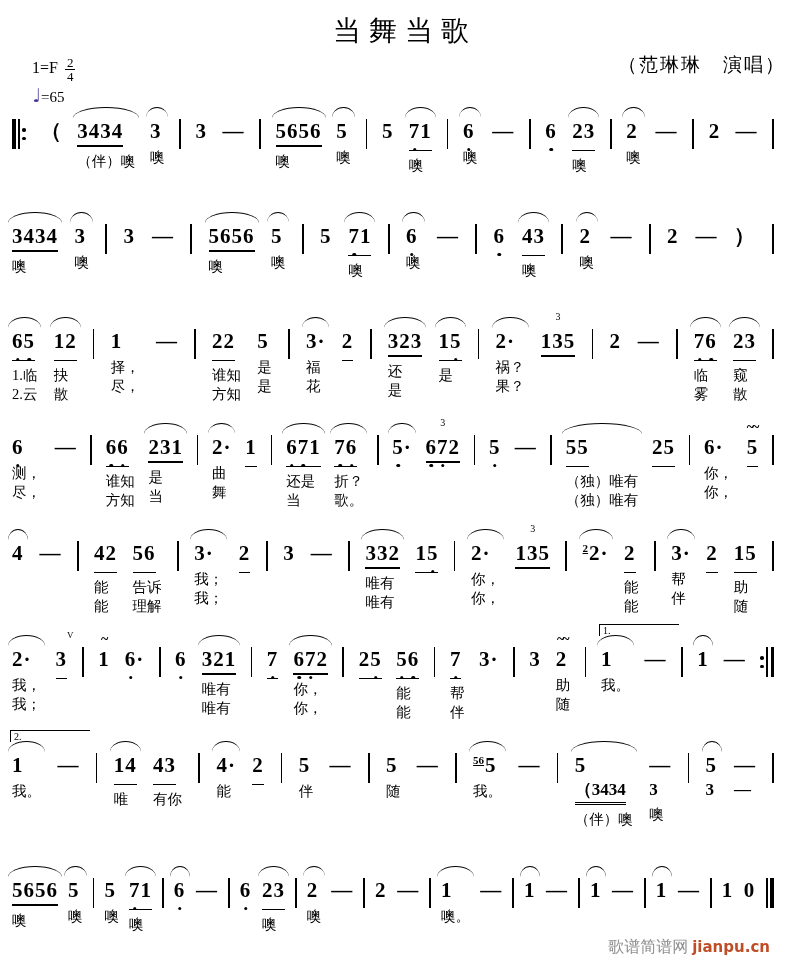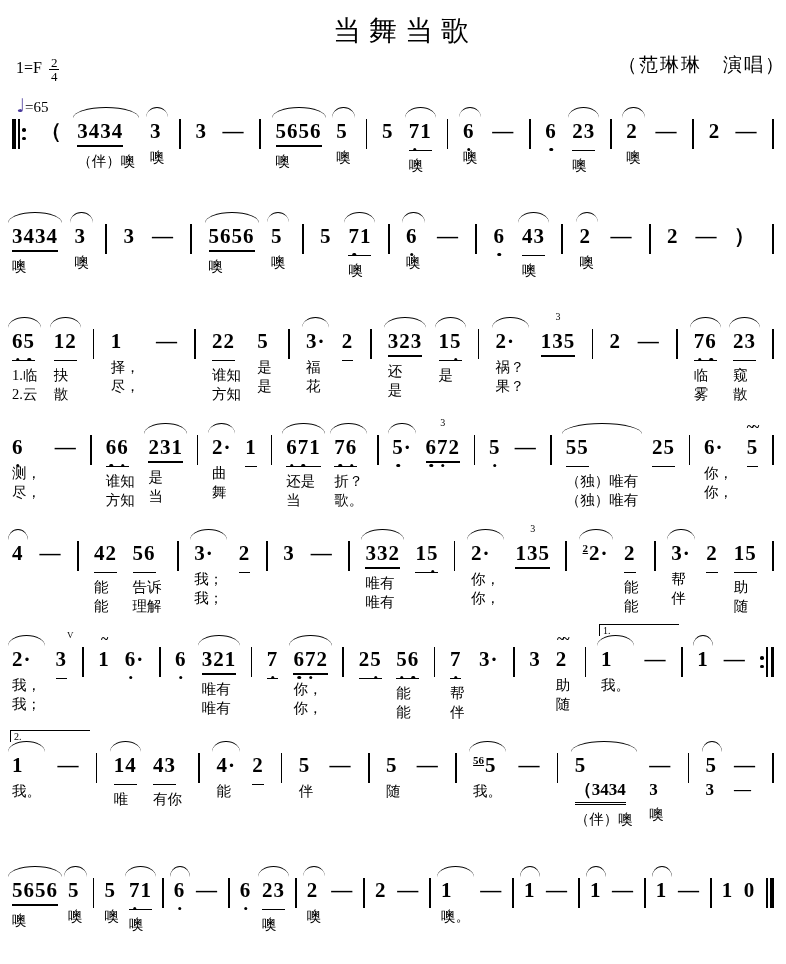--- a/index.html
+++ b/index.html
@@ -2,25 +2,25 @@
 <html style="--notecol: #4a3a9c; --urlcol: #bf4d26;"><head>
 <meta charset="utf-8">
 <style>
   html,body{margin:0;padding:0;background:#fff;}
   .page{width:786px;height:964px;background:#fff;position:relative;overflow:hidden;
         font-family:"Liberation Serif",serif;color:#000;}
   
   h1{margin:12px 12px 0;text-align:center;font-size:28px;font-weight:normal;letter-spacing:8px;padding-left:24px;}
   .sub{text-align:right;font-size:19px;margin-top:2px;letter-spacing:2px;}
   .credits{position:absolute;right:22px;top:58px;font-size:15px;line-height:22px;}
-  .keyblock{position:absolute;left:16px;top:56px;font-size:16px;}
+  .keyblock{position:absolute;left:32px;top:56px;font-size:16px;}
   .frac{display:inline-flex;flex-direction:column;align-items:center;font-size:13px;line-height:13px;margin-left:7px;vertical-align:middle;}
   .frac i{font-style:normal;}
   .frac i:first-child{border-bottom:1px solid #000;padding:0 2px;}
-  .tempo{margin-top:11px;font-size:15px;}
+  .tempo{margin-top:1px;font-size:15px;}
   .notechar{color:var(--notecol,#4a3a9c);font-size:19px;font-family:"DejaVu Sans",sans-serif;}
   
   #score{margin-top:26px;padding:0 8px;}
   .sys{margin-bottom:16px;}
   .sys.short{margin-bottom:34px;}
   .notes{display:flex;justify-content:space-between;align-items:flex-start;padding:0 4px;}
   .tok{display:flex;flex-direction:column;align-items:flex-start;}
   .top{height:15px;position:relative;width:100%;min-width:12px;}
   .arc{position:absolute;left:-4px;right:-4px;bottom:1px;height:10px;
        border-top:1.6px solid #000;border-radius:50% 50% 0 0/100% 100% 0 0;}
@@ -1356,14 +1356,18 @@
             </div>
           </div>
         </div>
       </div>
     </main>
 
   <footer>
     <div class="footline">
       <span>——绿水青山　记谱</span>
     </div>
+    <div class="watermark">
+      <span>歌谱简谱网</span>
+      <span class="url">jianpu.cn</span>
+    </div>
   </footer>
 </div>
 
 </body></html>

